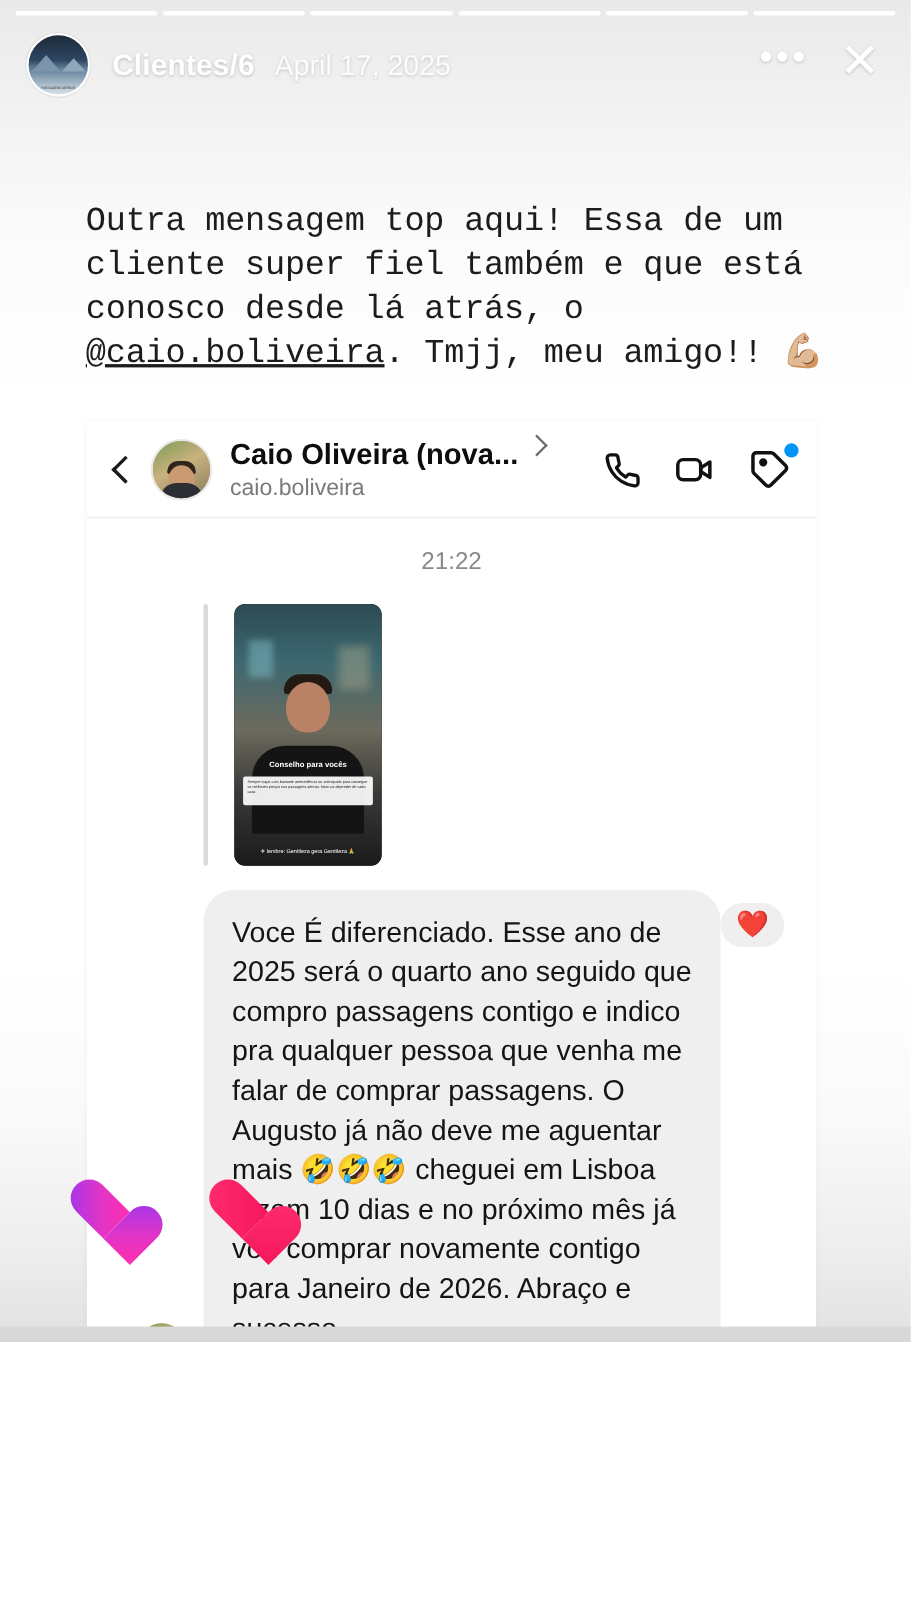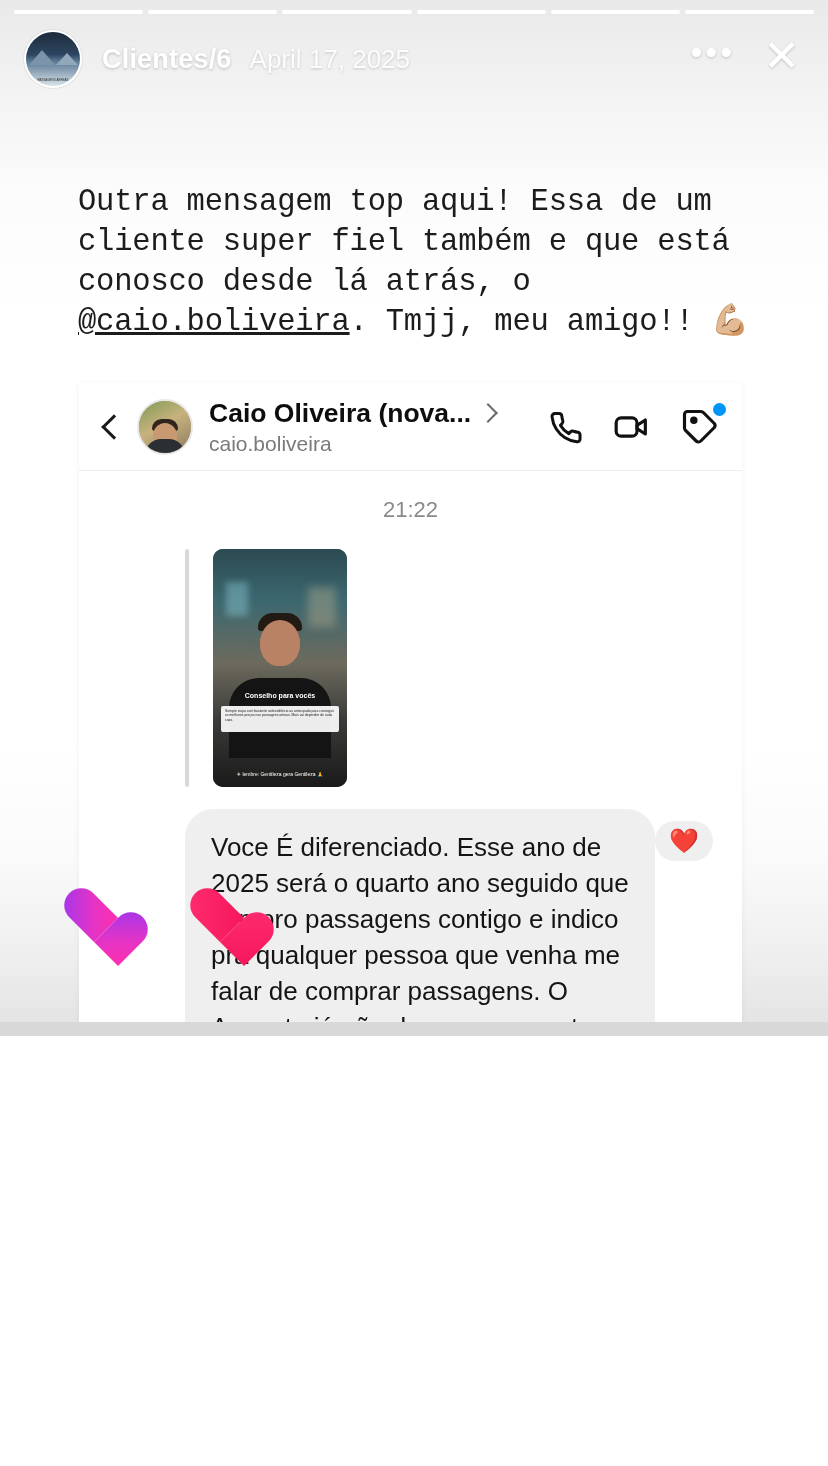--- a/index.html
+++ b/index.html
@@ -6,21 +6,21 @@
   html, body {
     width: 828px;
     height: 1466px;
     font-family: "Liberation Sans", sans-serif;
     background: #ffffff;
     overflow: hidden;
   }
   #story {
     position: relative;
     width: 828px;
-    height: 1036px;
+    height: 1220px;
     background: linear-gradient(180deg, #e9e9e9 0%, #f3f3f3 9%, #fbfbfb 18%, #ffffff 30%, #ffffff 72%, #fafafa 83%, #efefef 92%, #e2e2e2 100%);
     overflow: hidden;
   }
 
   
   .progress-row {
     position: absolute;
     top: 10px; left: 14px; right: 14px;
     display: flex;
     gap: 5px;
@@ -207,21 +207,21 @@
     border-radius: 16px 16px 0 0;
     background: #2b2f33;
   }
   .chat-id {
     margin-left: 16px;
     min-width: 0;
     flex: 1 1 auto;
   }
   .chat-name-row {
     display: flex;
-    align-items: center;
+    align-items: flex-start;
     gap: 10px;
   }
   .chat-name {
     font-size: 26.5px;
     font-weight: bold;
     color: #0d0d0d;
     white-space: nowrap;
     overflow: hidden;
     text-overflow: ellipsis;
     max-width: 280px;

